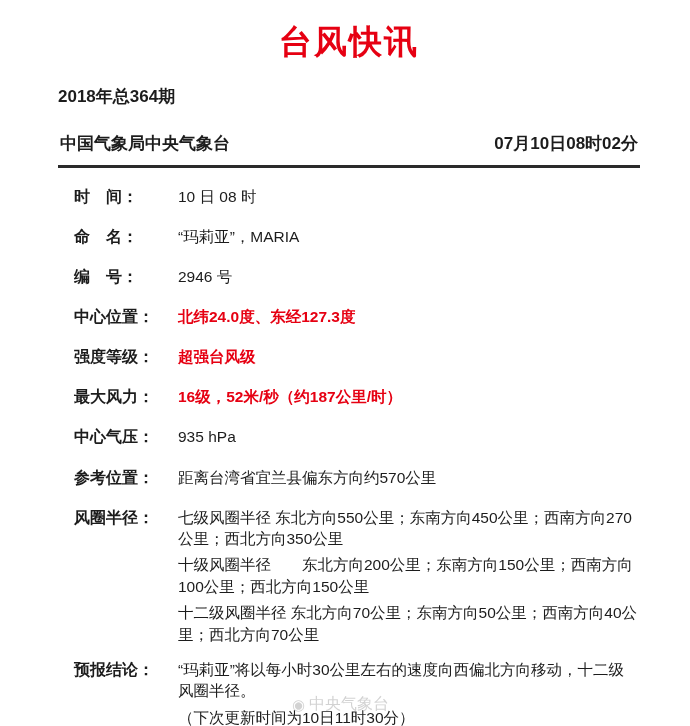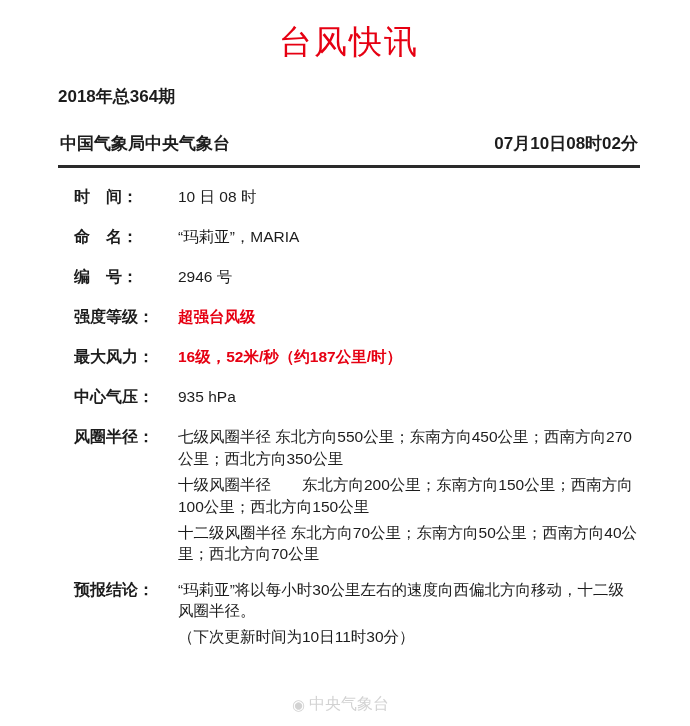--- a/index.html
+++ b/index.html
@@ -16,21 +16,21 @@
     color:var(--text);
     font-family:"Liberation Sans","DejaVu Sans",sans-serif;
     overflow:hidden;
     position:relative;
   }
   .page{padding:6px 50px 0 58px;position:relative;}
   .title{
     text-align:center;
     color:var(--accent);
     font-size:33px;
-    font-weight:normal;
+    font-weight:bold;
     letter-spacing:2px;
     margin:14px 0 20px 0;
   }
   .issue{
     font-size:17px;
     font-weight:bold;
     margin-bottom:24px;
   }
   .header-row{
     display:flex;
@@ -105,36 +105,44 @@
     <div class="row">
       <div class="label">命　名：</div>
       <div class="value">“玛莉亚”，MARIA</div>
     </div>
 
     <div class="row">
       <div class="label">编　号：</div>
       <div class="value">2946 号</div>
     </div>
 
+    <div class="row">
+      <div class="label">中心位置：</div>
+      <div class="value red">北纬24.0度、东经127.3度</div>
+    </div>
 
     <div class="row">
       <div class="label">强度等级：</div>
       <div class="value red">超强台风级</div>
     </div>
 
     <div class="row">
       <div class="label">最大风力：</div>
       <div class="value red">16级，52米/秒（约187公里/时）</div>
     </div>
 
     <div class="row">
       <div class="label">中心气压：</div>
       <div class="value">935 hPa</div>
     </div>
 
+    <div class="row">
+      <div class="label">参考位置：</div>
+      <div class="value">距离台湾省宜兰县偏东方向约570公里</div>
+    </div>
 
     <div class="row tight">
       <div class="label">风圈半径：</div>
       <div class="value">
         <div class="line">七级风圈半径 东北方向550公里；东南方向450公里；西南方向270公里；西北方向350公里</div>
         <div class="line">十级风圈半径　　东北方向200公里；东南方向150公里；西南方向100公里；西北方向150公里</div>
         <div class="line">十二级风圈半径 东北方向70公里；东南方向50公里；西南方向40公里；西北方向70公里</div>
       </div>
     </div>
 

